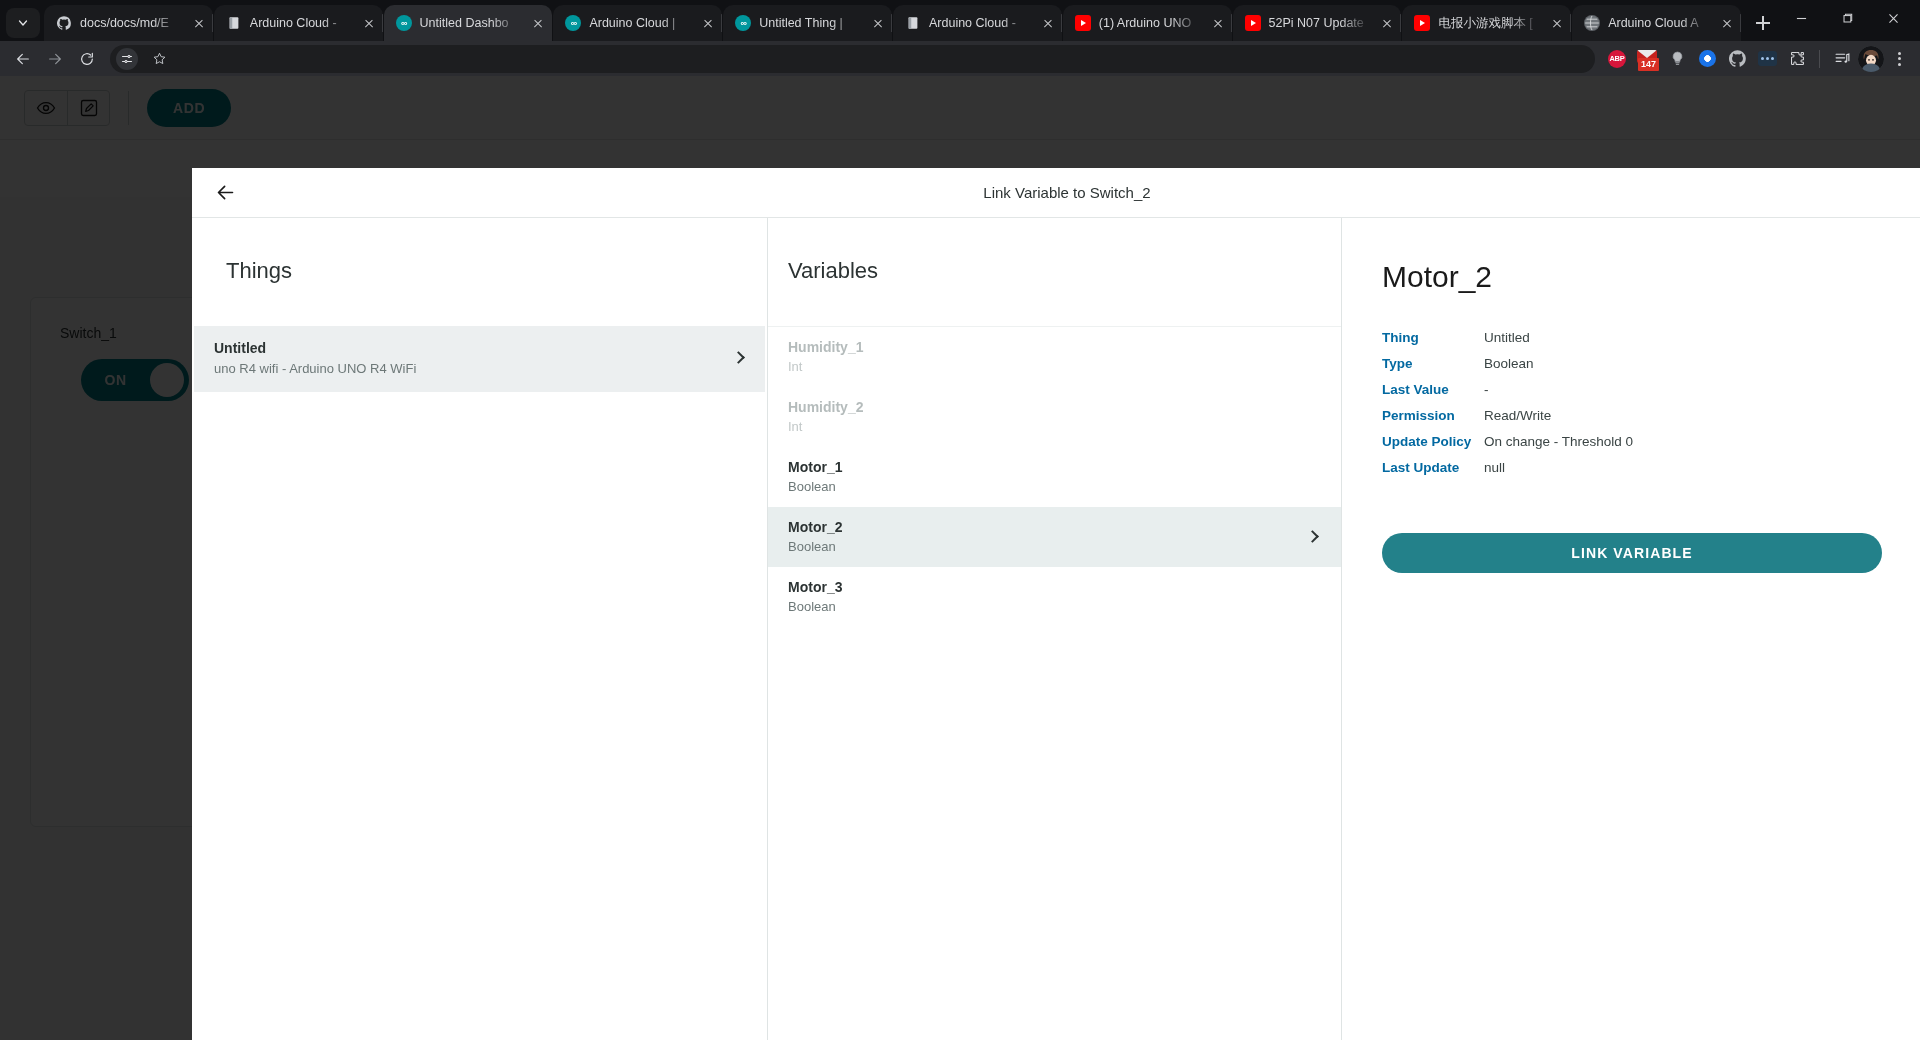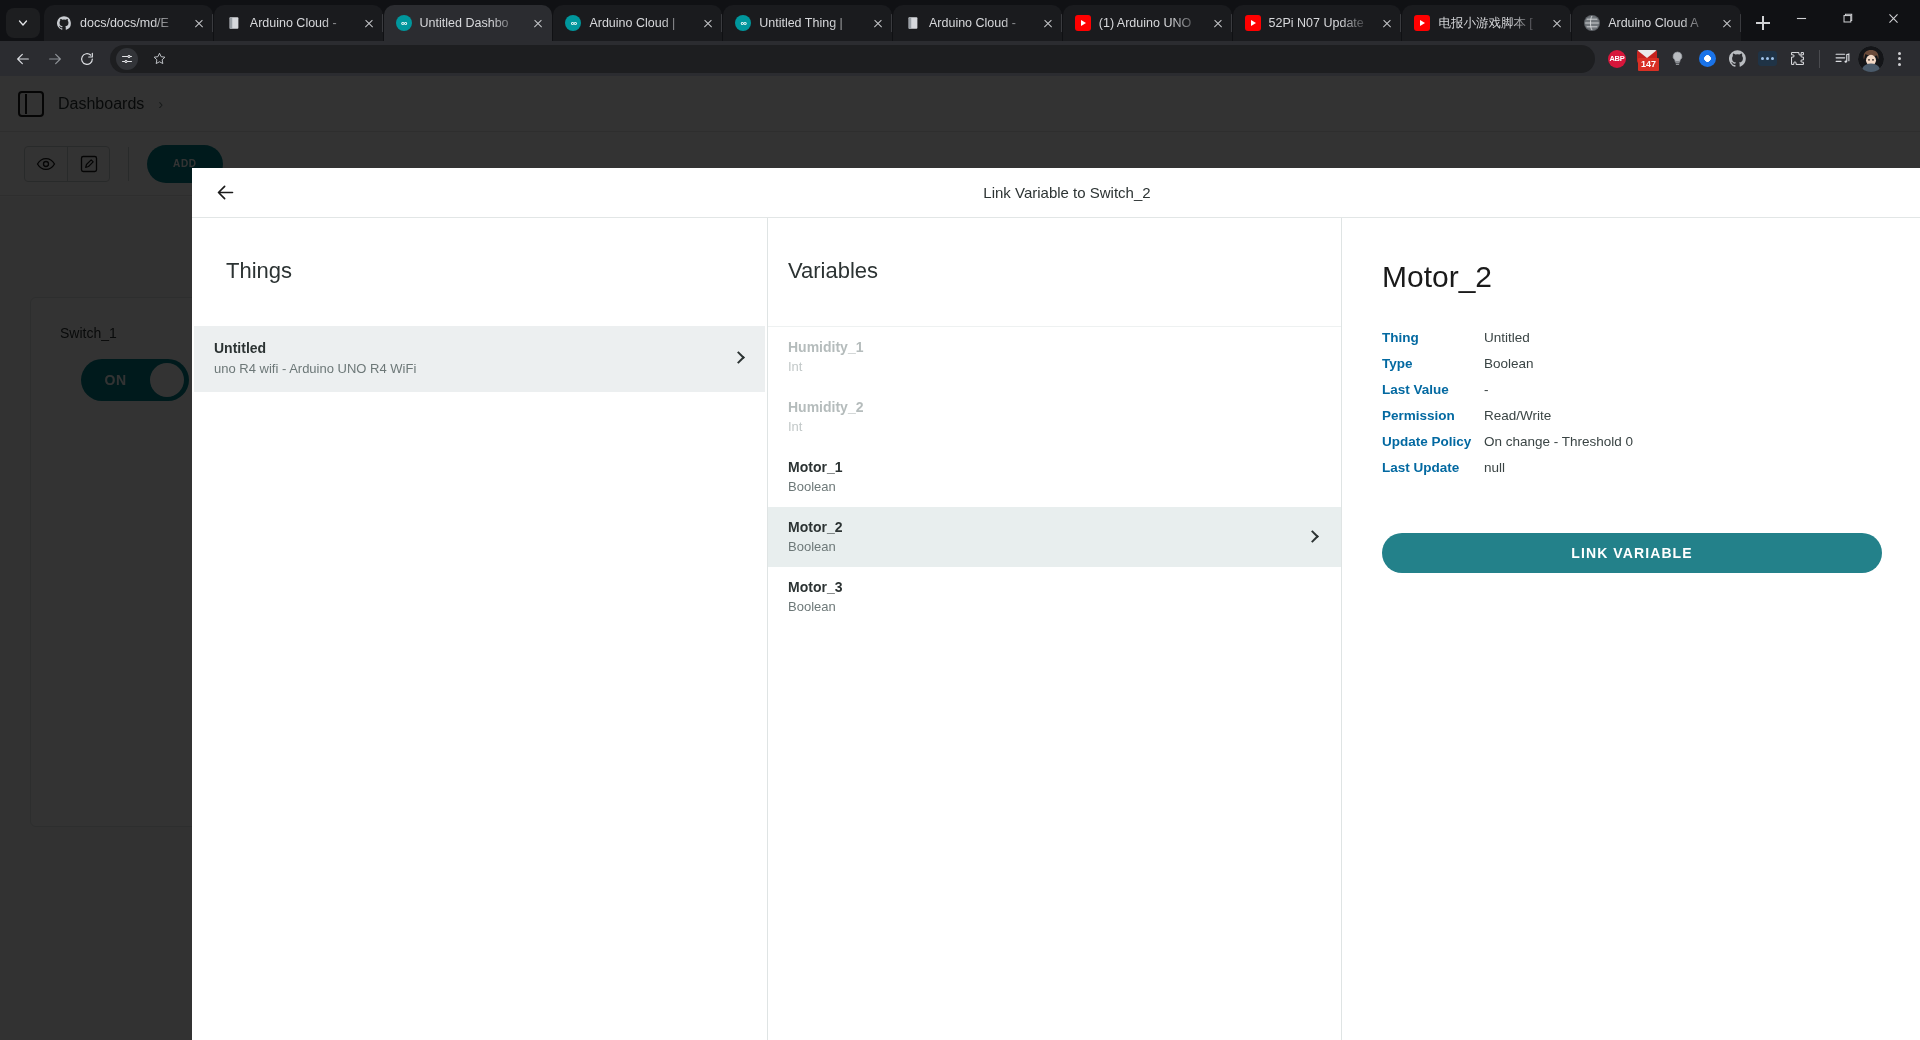--- a/index.html
+++ b/index.html
@@ -144,21 +144,21 @@
   .crumb-sep { font-size: 15px; color: #7a8585; }
 
   .dash-tools { height: 64px; display: flex; align-items: center; gap: 18px; padding: 0 24px;
                 border-bottom: 1px solid #e4e7e7; }
   .segbtns { display: flex; border: 1px solid #c9d0d0; border-radius: 4px; overflow: hidden; }
   .segbtn { width: 42px; height: 34px; display: flex; align-items: center; justify-content: center; }
   .segbtn + .segbtn { border-left: 1px solid #c9d0d0; }
   .segbtn svg { width: 20px; height: 20px; }
   .vdiv { width: 1px; height: 34px; background: #c9d0d0; }
   .addbtn { height: 38px; padding: 0 26px; border-radius: 19px; background: #00818a;
-            color: #fff; font-size: 10px; font-weight: 700; letter-spacing: 0.7px;
+            color: #fff; font-size: 14px; font-weight: 700; letter-spacing: 0.7px;
             display: flex; align-items: center; }
 
   .canvas { position: absolute; left: 0; top: 121px; right: 0; bottom: 0; background: #f7f8f8; }
   .widget-shell { position: absolute; left: 30px; top: 100px; width: 210px; height: 530px;
                   border: 1px solid #e0e4e4; border-radius: 6px; background: #fff; }
   .widget { position: absolute; left: 46px; top: 116px; width: 178px; height: 105px;
             background: #fff; border-radius: 6px; padding: 12px 14px; }
   .widget-title { font-size: 14px; color: #2c3333; }
   .switchrow { display: flex; align-items: center; justify-content: center; margin-top: 18px; }
   .pill { width: 108px; height: 42px; border-radius: 21px; background: #00818a;
@@ -427,25 +427,20 @@
     <div class="kebab">
         <i></i>
         <i></i>
         <i></i>
       </div>
   </div>
 
   <div class="page">
 
     <div class="dash">
-      <div class="dash-top">
-        <div class="panel-toggle"></div>
-        <span class="crumb">Dashboards</span>
-        <span class="crumb-sep">›</span>
-      </div>
       <div class="dash-tools">
         <div class="segbtns">
           <div class="segbtn">
             <svg viewBox="0 0 24 24">
               <path d="M1.8 12S5.6 5.5 12 5.5 22.2 12 22.2 12 18.4 18.5 12 18.5 1.8 12 1.8 12z" fill="none" stroke="#1a1a1a" stroke-width="1.6"></path>
               <circle cx="12" cy="12" r="3" fill="none" stroke="#1a1a1a" stroke-width="1.6"></circle>
               </svg>
           </div>
           <div class="segbtn">
             <svg viewBox="0 0 24 24">

